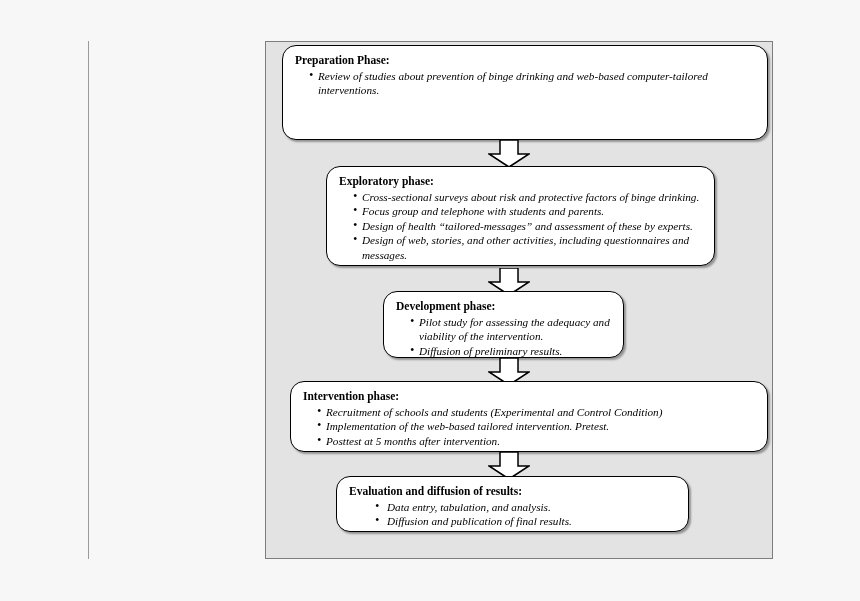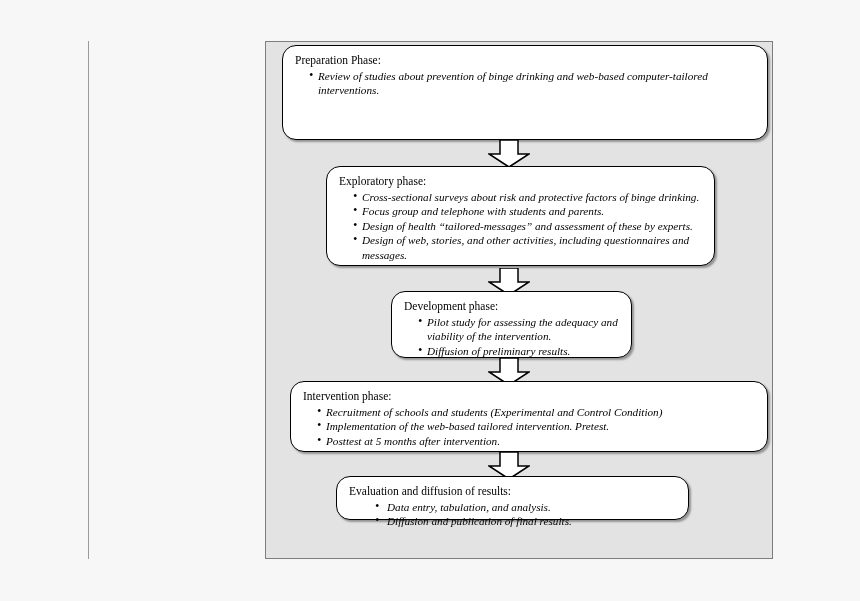--- a/index.html
+++ b/index.html
@@ -44,21 +44,21 @@
   .node {
     position: absolute;
     background: #ffffff;
     border: 1.5px solid #000000;
     border-radius: 14px;
     box-sizing: border-box;
     padding: 7px 10px 6px 12px;
     box-shadow: 2px 2px 2px rgba(0,0,0,0.35);
   }
   .node .title {
-    font-weight: normal;
+    font-weight: bold;
     font-size: 11.5px;
     line-height: 1.28;
     color: #000;
     margin-bottom: 1px;
   }
   ul.items {
     margin: 0;
     padding: 0 0 0 14px;
     list-style: none;
     font-style: italic;
@@ -122,21 +122,21 @@
         <li>Design of web, stories, and other activities, including questionnaires and messages.</li>
       </ul>
     </div>
 
     <div class="arrow" style="left:222px; top:226px;">
       <svg width="42" height="28" viewBox="0 0 42 28">
         <polygon points="12,0 30,0 30,14 41,14 21,27 1,14 12,14" fill="#ffffff" stroke="#000000" stroke-width="1.5"></polygon>
       </svg>
     </div>
 
-    <div class="node" style="left:125px; top:249px; width:241px; height:67px;">
+    <div class="node" style="left:117px; top:249px; width:241px; height:67px;">
       <div class="title">Development phase:</div>
       <ul class="items">
         <li>Pilot study for assessing the adequacy and viability of the intervention.</li>
         <li>Diffusion of preliminary results.</li>
       </ul>
     </div>
 
     <div class="arrow" style="left:222px; top:316px;">
       <svg width="42" height="28" viewBox="0 0 42 28">
         <polygon points="12,0 30,0 30,14 41,14 21,27 1,14 12,14" fill="#ffffff" stroke="#000000" stroke-width="1.5"></polygon>
@@ -151,21 +151,21 @@
         <li>Posttest at 5 months after intervention.</li>
       </ul>
     </div>
 
     <div class="arrow" style="left:222px; top:410px;">
       <svg width="42" height="28" viewBox="0 0 42 28">
         <polygon points="12,0 30,0 30,14 41,14 21,27 1,14 12,14" fill="#ffffff" stroke="#000000" stroke-width="1.5"></polygon>
       </svg>
     </div>
 
-    <div class="node" style="left:70px; top:434px; width:353px; height:44px;">
+    <div class="node" style="left:70px; top:434px; width:353px; height:56px;">
       <div class="title">Evaluation and diffusion of results:</div>
       <ul class="items indent">
         <li>Data entry, tabulation, and analysis.</li>
         <li>Diffusion and publication of final results.</li>
       </ul>
     </div>
 
   </div>
 </div>
 

